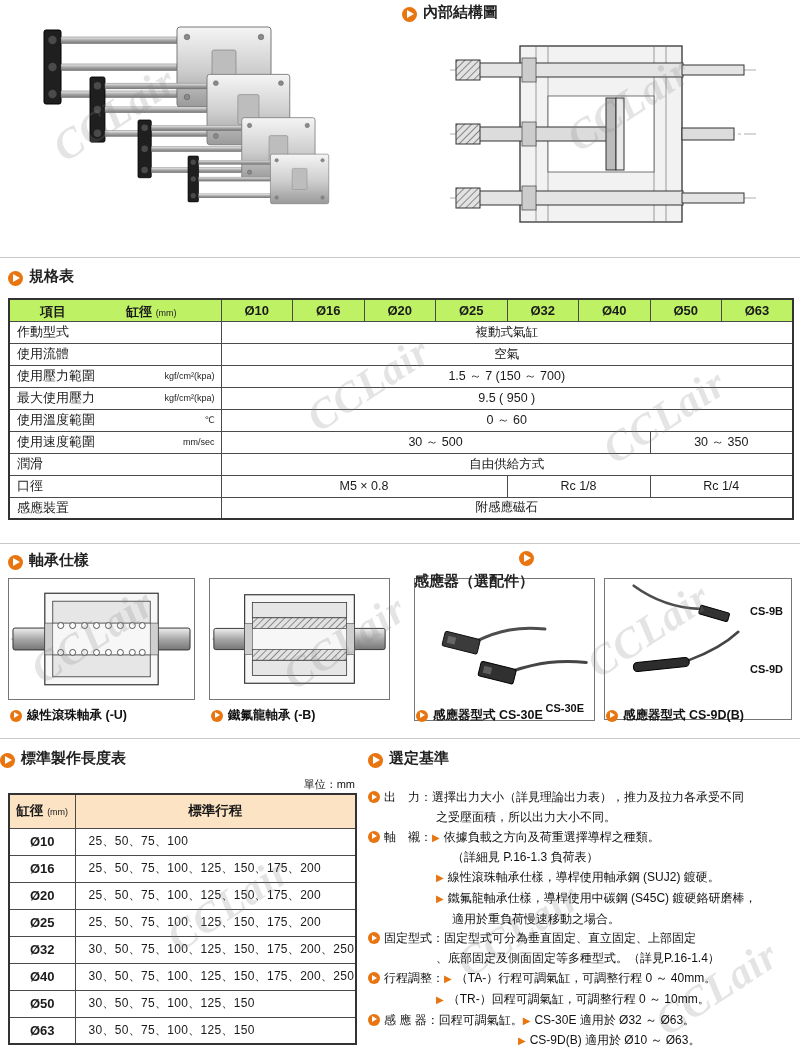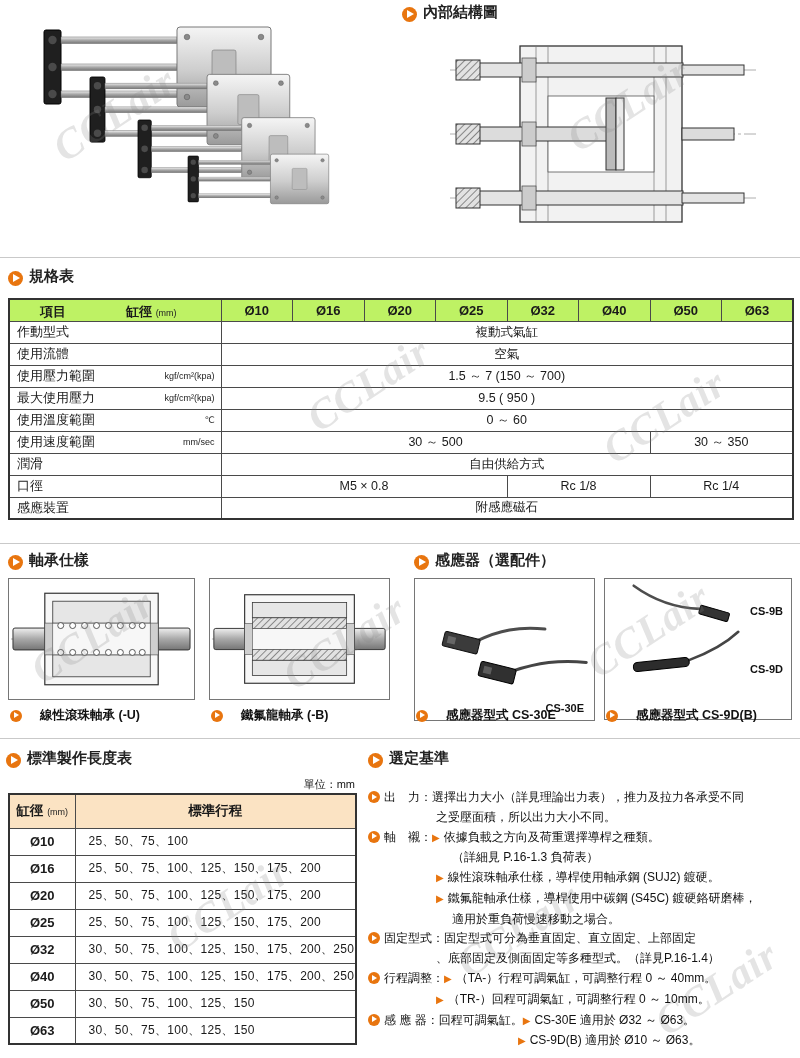--- a/index.html
+++ b/index.html
@@ -19,21 +19,21 @@
       display:inline-block;flex:0 0 auto;}
   .picon::after{content:"";position:absolute;left:5px;top:3px;width:0;height:0;
       border-left:7px solid #fff;border-top:4.5px solid transparent;border-bottom:4.5px solid transparent;}
   .picon.sm{width:12px;height:12px;}
   .picon.sm::after{left:4px;top:2.5px;border-left:5.5px solid #fff;
       border-top:3.5px solid transparent;border-bottom:3.5px solid transparent;}
 
   .hr{position:absolute;left:0;width:800px;border-top:1px solid #c9c9c9;}
 
   .imgbox{position:absolute;border:1px solid #767676;background:#fff;z-index:4;}
-  .cap{position:absolute;display:flex;align-items:center;gap:18px;font-size:12.5px;
+  .cap{position:absolute;display:flex;align-items:center;gap:5px;font-size:12.5px;
       font-weight:bold;color:#111;z-index:6;}
 
   
   table{border-collapse:collapse;}
   .spec{position:absolute;left:8px;top:298px;width:784px;border:2px solid #333;
       table-layout:fixed;font-size:12.5px;z-index:4;background:#fff;}
   .spec th,.spec td{border:1px solid #4a4a4a;height:22px;padding:0;}
   .spec thead th{background:#bef264;font-size:13px;font-weight:bold;}
   .spec td.val{text-align:center;}
   .labcell{display:flex;justify-content:space-between;align-items:center;height:100%;
@@ -332,21 +332,21 @@
 
   <div class="cap" style="left:10px;top:707px;">
     <span class="picon sm"></span>
     <span>線性滾珠軸承 (-U)</span>
   </div>
   <div class="cap" style="left:211px;top:707px;">
     <span class="picon sm"></span>
     <span>鐵氟龍軸承 (-B)</span>
   </div>
 
-  <div class="sec-title" style="left:414px;top:551px;">
+  <div class="sec-title" style="left:414px;top:551px;flex-direction:column;">
     <span class="picon"></span>
     <span>感應器（選配件）</span>
   </div>
 
   <div class="imgbox" style="left:414px;top:578px;width:181px;height:143px;">
     <svg viewBox="0 0 178 120" width="179" height="120">
       <g transform="translate(30,52) rotate(14)">
         <path d="M33,2 C 52,-14 70,-22 96,-26" fill="none" stroke="#4d4d4d" stroke-width="3" stroke-linecap="round"></path>
         <rect x="0" y="0" width="36" height="15" rx="2" fill="#3b3b3b" stroke="#111"></rect>
         <rect x="4" y="4" width="8" height="7" fill="#666"></rect>
@@ -379,21 +379,21 @@
     <span class="picon sm"></span>
     <span>感應器型式 CS-30E</span>
   </div>
   <div class="cap" style="left:606px;top:707px;">
     <span class="picon sm"></span>
     <span>感應器型式 CS-9D(B)</span>
   </div>
 
   <div class="hr" style="top:738px;"></div>
 
-  <div class="sec-title" style="left:6px;top:749px;">
+  <div class="sec-title" style="left:0;top:749px;">
     <span class="picon"></span>
     <span>標準製作長度表</span>
   </div>
   <div class="unitnote">單位：mm</div>
 
   <table class="len">
     <colgroup>
         <col style="width:66px;">
         <col style="width:281px;">
       </colgroup>

